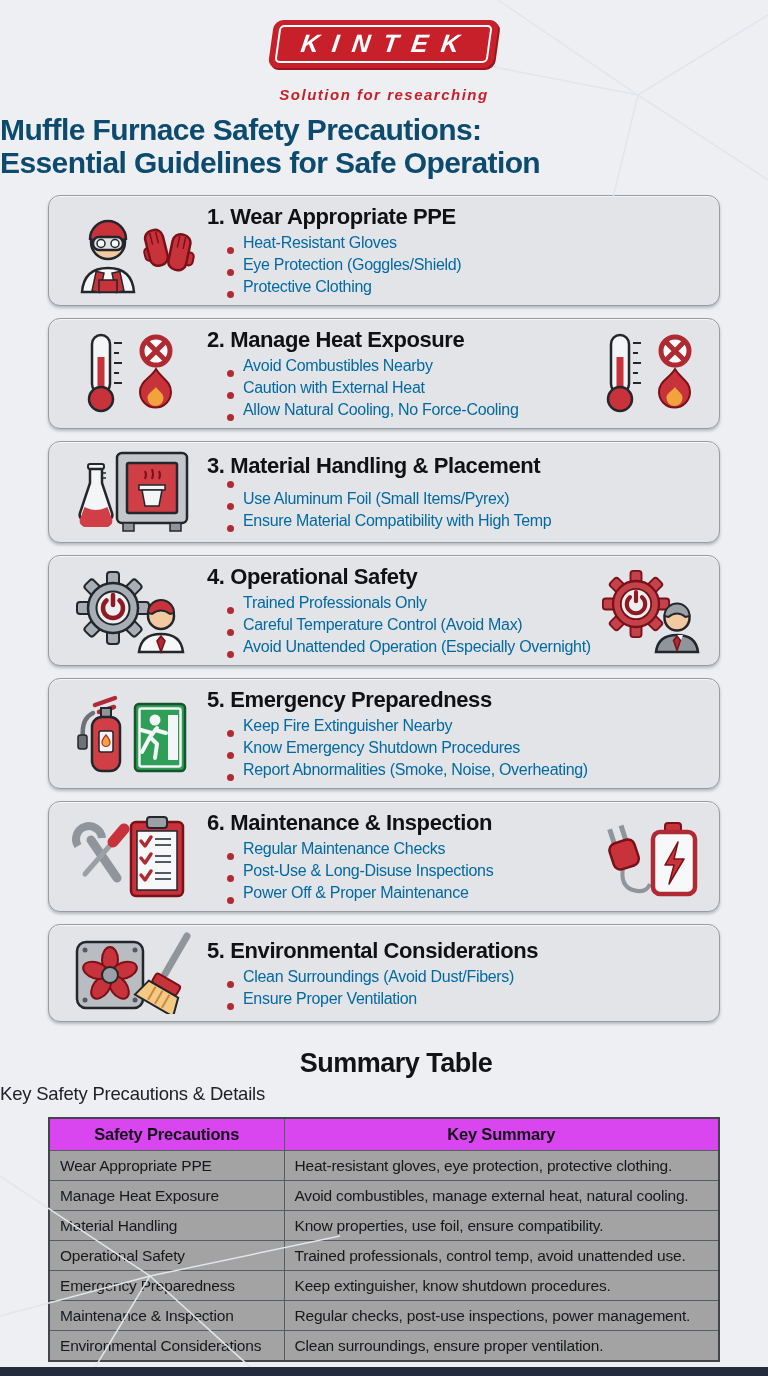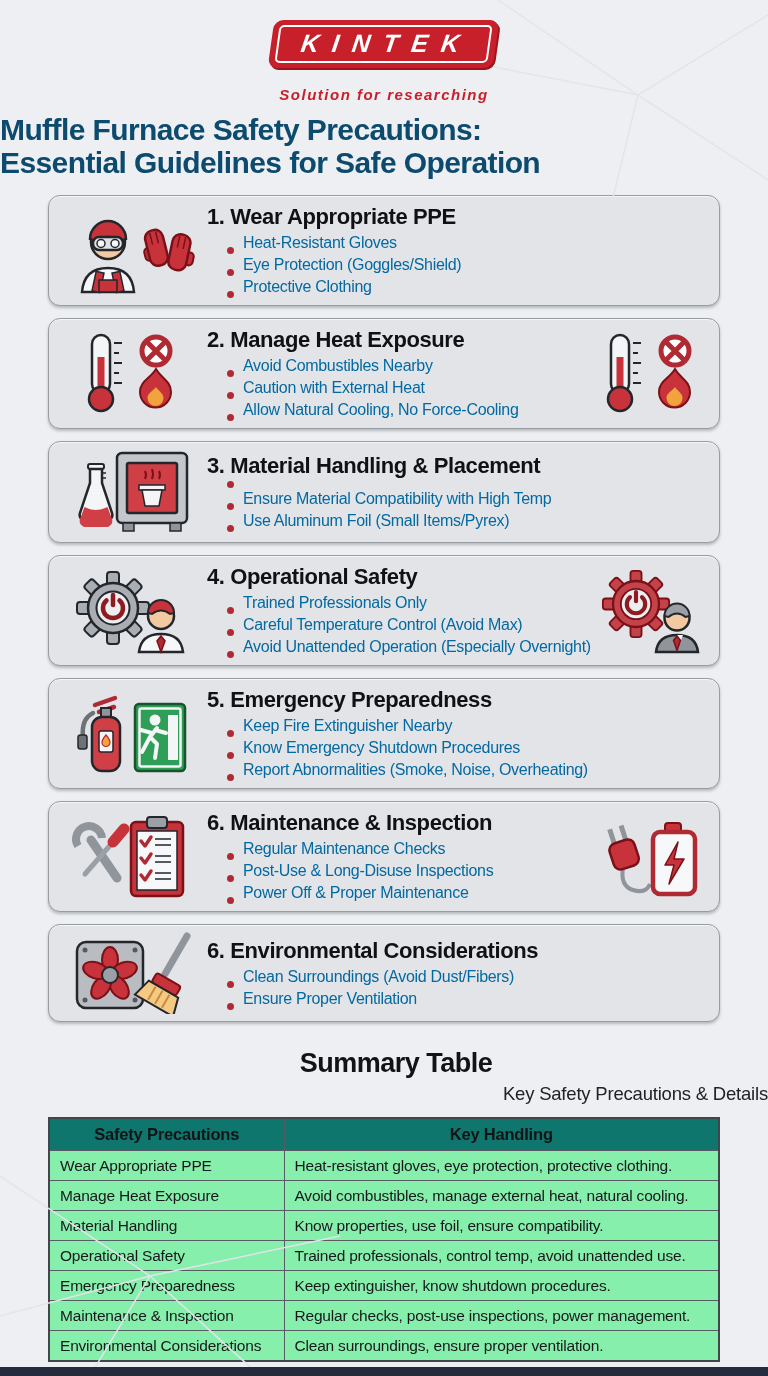--- a/index.html
+++ b/index.html
@@ -55,34 +55,34 @@
   .card-icon { flex:0 0 150px; display:flex; justify-content:center; align-items:center; }
   .card-icon-right { flex:0 0 112px; display:flex; justify-content:center; align-items:center; }
   .card-body { flex:1 1 auto; min-width:0; }
   .card-title { font-weight:bold; font-size:22px; line-height:27px; letter-spacing:-0.4px; color:#101114; }
   .bullets { margin-top:2px; padding-left:20px; }
   .bullet { display:flex; align-items:flex-end; gap:9px; font-weight:normal; font-size:16px; line-height:22px; letter-spacing:-0.3px; color:#0369a1; }
   .dot { width:7px; height:7px; border-radius:50%; background:#b02a33; flex:0 0 7px; }
 
   
   .summary-title { margin-top:26px; text-align:center; font-weight:bold; font-size:27px; letter-spacing:-0.5px; color:#121316;margin-left:24px; }
-  .summary-subtitle { margin-top:4px; text-align:right; font-size:18.5px; color:#202227; letter-spacing:-0.2px; }
+  .summary-subtitle { margin-top:4px; text-align:left; font-size:18.5px; color:#202227; letter-spacing:-0.2px; }
   table.summary {
     margin:12px 48px 0; width:672px;
     border-collapse:collapse;
     border:2.5px solid #41464d;
     background:#fcfdfe;
   }
   table.summary th {
-    background:#0f766e; font-weight:bold; font-size:16.5px;
+    background:#d946ef; font-weight:bold; font-size:16.5px;
     padding:6px 8px; border:1.5px solid #575c62; color:#121316; letter-spacing:-0.2px;
   }
   table.summary td {
     font-size:15.5px; padding:5.5px 10px;
-    border:1.5px solid #575c62; background:#86efac; letter-spacing:-0.2px; color:#17181b;
+    border:1.5px solid #575c62; background:#a3a3a3; letter-spacing:-0.2px; color:#17181b;
   }
   td.col-precaution { width:235px; }
   .bottom-bar { position:absolute; left:0; right:0; bottom:0; height:9px; background:#242b3d; }
 
   svg .ol { stroke:#23262b; }
 </style>
 </head>
 <body>
 
 <svg class="mesh mesh-tr" width="330" height="300" viewBox="0 0 330 300">
@@ -212,25 +212,25 @@
       </svg>
     </div>
     <div class="card-body">
       <div class="card-title">3. Material Handling &amp; Placement</div>
       <div class="bullets">
         <div class="bullet">
             <span class="dot"></span>
           </div>
         <div class="bullet">
             <span class="dot"></span>
+            <span>Use Aluminum Foil (Small Items/Pyrex)</span>
+          </div>
+        <div class="bullet">
+            <span class="dot"></span>
             <span>Ensure Material Compatibility with High Temp</span>
-          </div>
-        <div class="bullet">
-            <span class="dot"></span>
-            <span>Use Aluminum Foil (Small Items/Pyrex)</span>
           </div>
       </div>
     </div>
   </div>
 
   <div class="card">
     <div class="card-icon">
       <svg width="122" height="86" viewBox="0 0 122 86">
         <g transform="translate(42,40)">
           <g fill="#a9aeb4" stroke="#23262b" stroke-width="2">
@@ -402,21 +402,21 @@
         <circle cx="41" cy="43" r="8" fill="#9aa0a5" class="ol" stroke-width="2"></circle>
         <line x1="118" y1="4" x2="96" y2="42" stroke="#8f959b" stroke-width="7" stroke-linecap="round"></line>
         <g transform="rotate(30 94 58)">
           <rect x="80" y="46" width="28" height="11" rx="3" fill="#c8333b" stroke="#7a1118" stroke-width="2"></rect>
           <path d="M77 57 h34 l5 19 h-44 z" fill="#f3c983" class="ol" stroke-width="2"></path>
           <path d="M86 59 v15 M94 59 v15 M102 59 v15" stroke="#c98a3f" stroke-width="2"></path>
         </g>
       </svg>
     </div>
     <div class="card-body">
-      <div class="card-title">6. Environmental Considerations</div>
+      <div class="card-title">5. Environmental Considerations</div>
       <div class="bullets">
         <div class="bullet">
             <span class="dot"></span>
             <span>Clean Surroundings (Avoid Dust/Fibers)</span>
           </div>
         <div class="bullet">
             <span class="dot"></span>
             <span>Ensure Proper Ventilation</span>
           </div>
       </div>
@@ -425,21 +425,21 @@
 
 </div>
 
 <div class="summary-title">Summary Table</div>
 <div class="summary-subtitle">Key Safety Precautions &amp; Details</div>
 
 <table class="summary">
   <thead>
     <tr>
       <th>Safety Precautions</th>
-      <th>Key Handling</th>
+      <th>Key Summary</th>
     </tr>
   </thead>
   <tbody>
     <tr>
       <td class="col-precaution">Wear Appropriate PPE</td>
       <td>Heat-resistant gloves, eye protection, protective clothing.</td>
     </tr>
     <tr>
       <td class="col-precaution">Manage Heat Exposure</td>
       <td>Avoid combustibles, manage external heat, natural cooling.</td>

